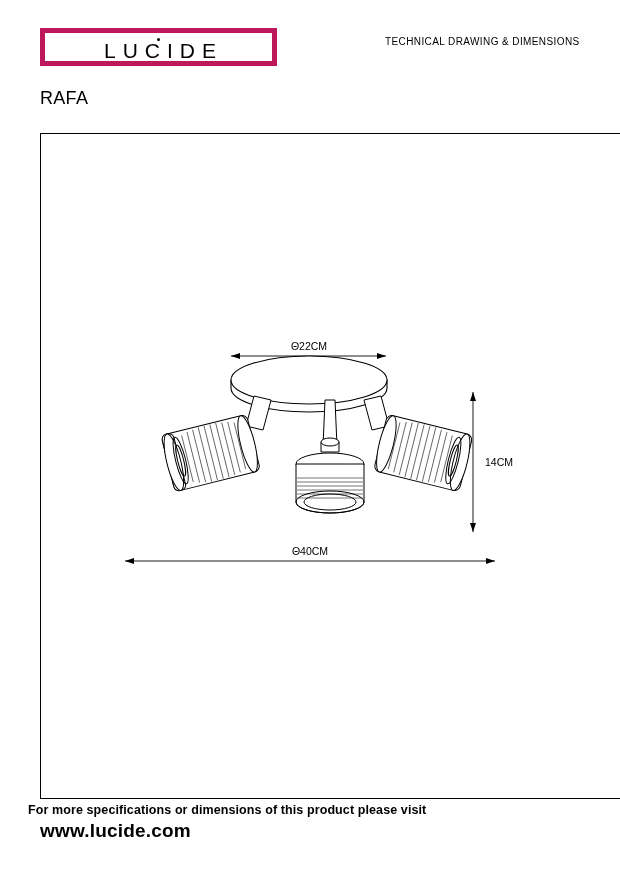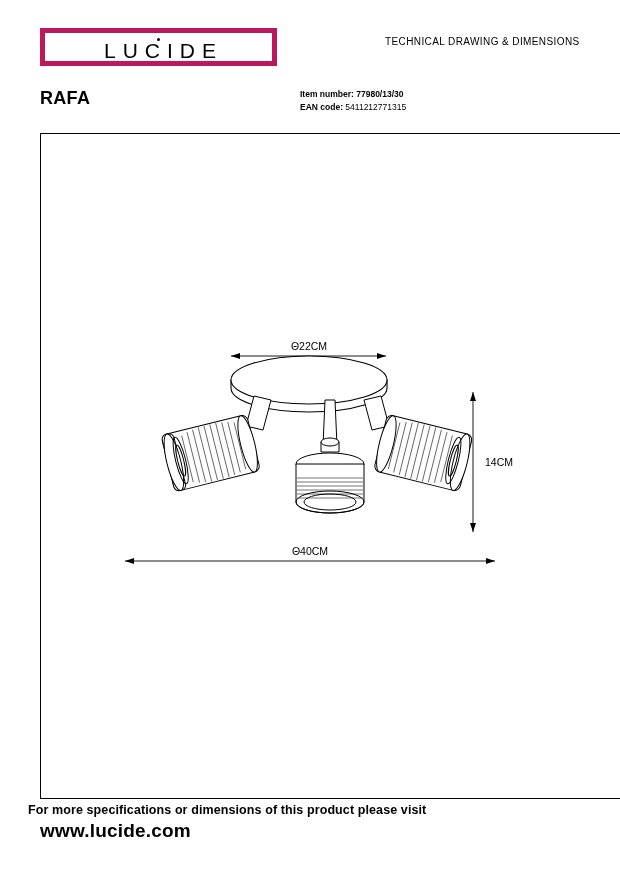--- a/index.html
+++ b/index.html
@@ -71,21 +71,21 @@
     letter-spacing: 0.4px;
     white-space: nowrap;
   }
 
   
   .product-name {
     position: absolute;
     left: 40px;
     top: 88px;
     font-size: 18px;
-    font-weight: bold;
+    font-weight: normal;
     letter-spacing: 0.3px;
   }
   .codes {
     position: absolute;
     left: 300px;
     top: 88px;
     font-size: 8.5px;
     line-height: 13px;
   }
   .codes .label {
@@ -141,30 +141,20 @@
 
   <div class="header">
     <div class="logo-box">
       <div class="logo-text">LUCIDE</div>
       <div class="logo-dot"></div>
     </div>
     <div class="doc-type">TECHNICAL DRAWING &amp; DIMENSIONS</div>
   </div>
 
   <div class="product-name">RAFA</div>
-  <div class="codes">
-    <div>
-      <span class="label">Item number:</span>
-      <span class="label">77980/13/30</span>
-    </div>
-    <div>
-      <span class="label">EAN code:</span>
-      <span>5411212771315</span>
-    </div>
-  </div>
 
   <div class="frame">
     <svg class="drawing" viewBox="0 0 538 664">
 
       <g stroke="#000" stroke-width="0.9" fill="none">
         <line x1="190" y1="222" x2="345" y2="222"></line>
         <polygon points="190,222 199,219 199,225" fill="#000" stroke="none"></polygon>
         <polygon points="345,222 336,219 336,225" fill="#000" stroke="none"></polygon>
       </g>
       <text x="268" y="216" text-anchor="middle" font-size="10.5">Θ22CM</text>

